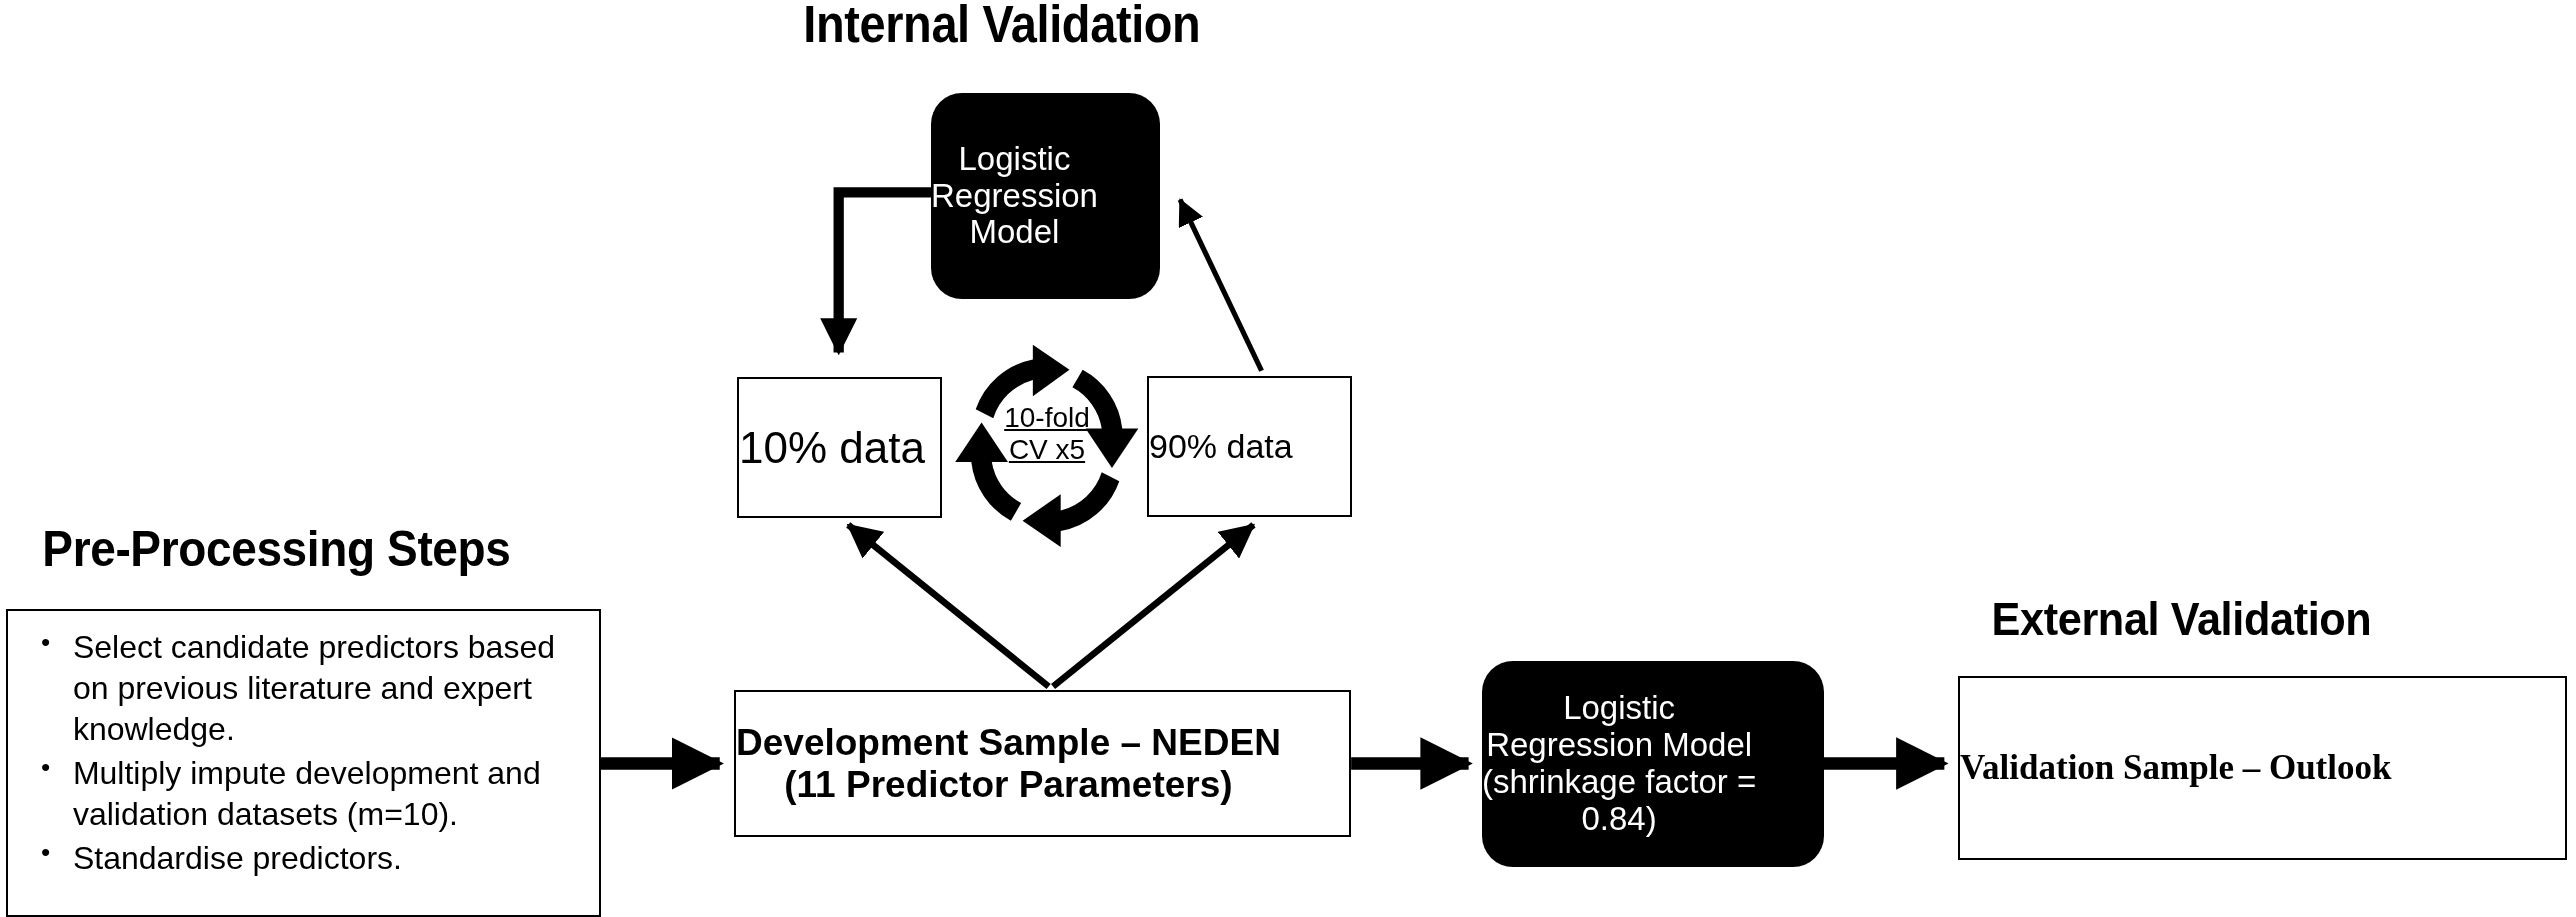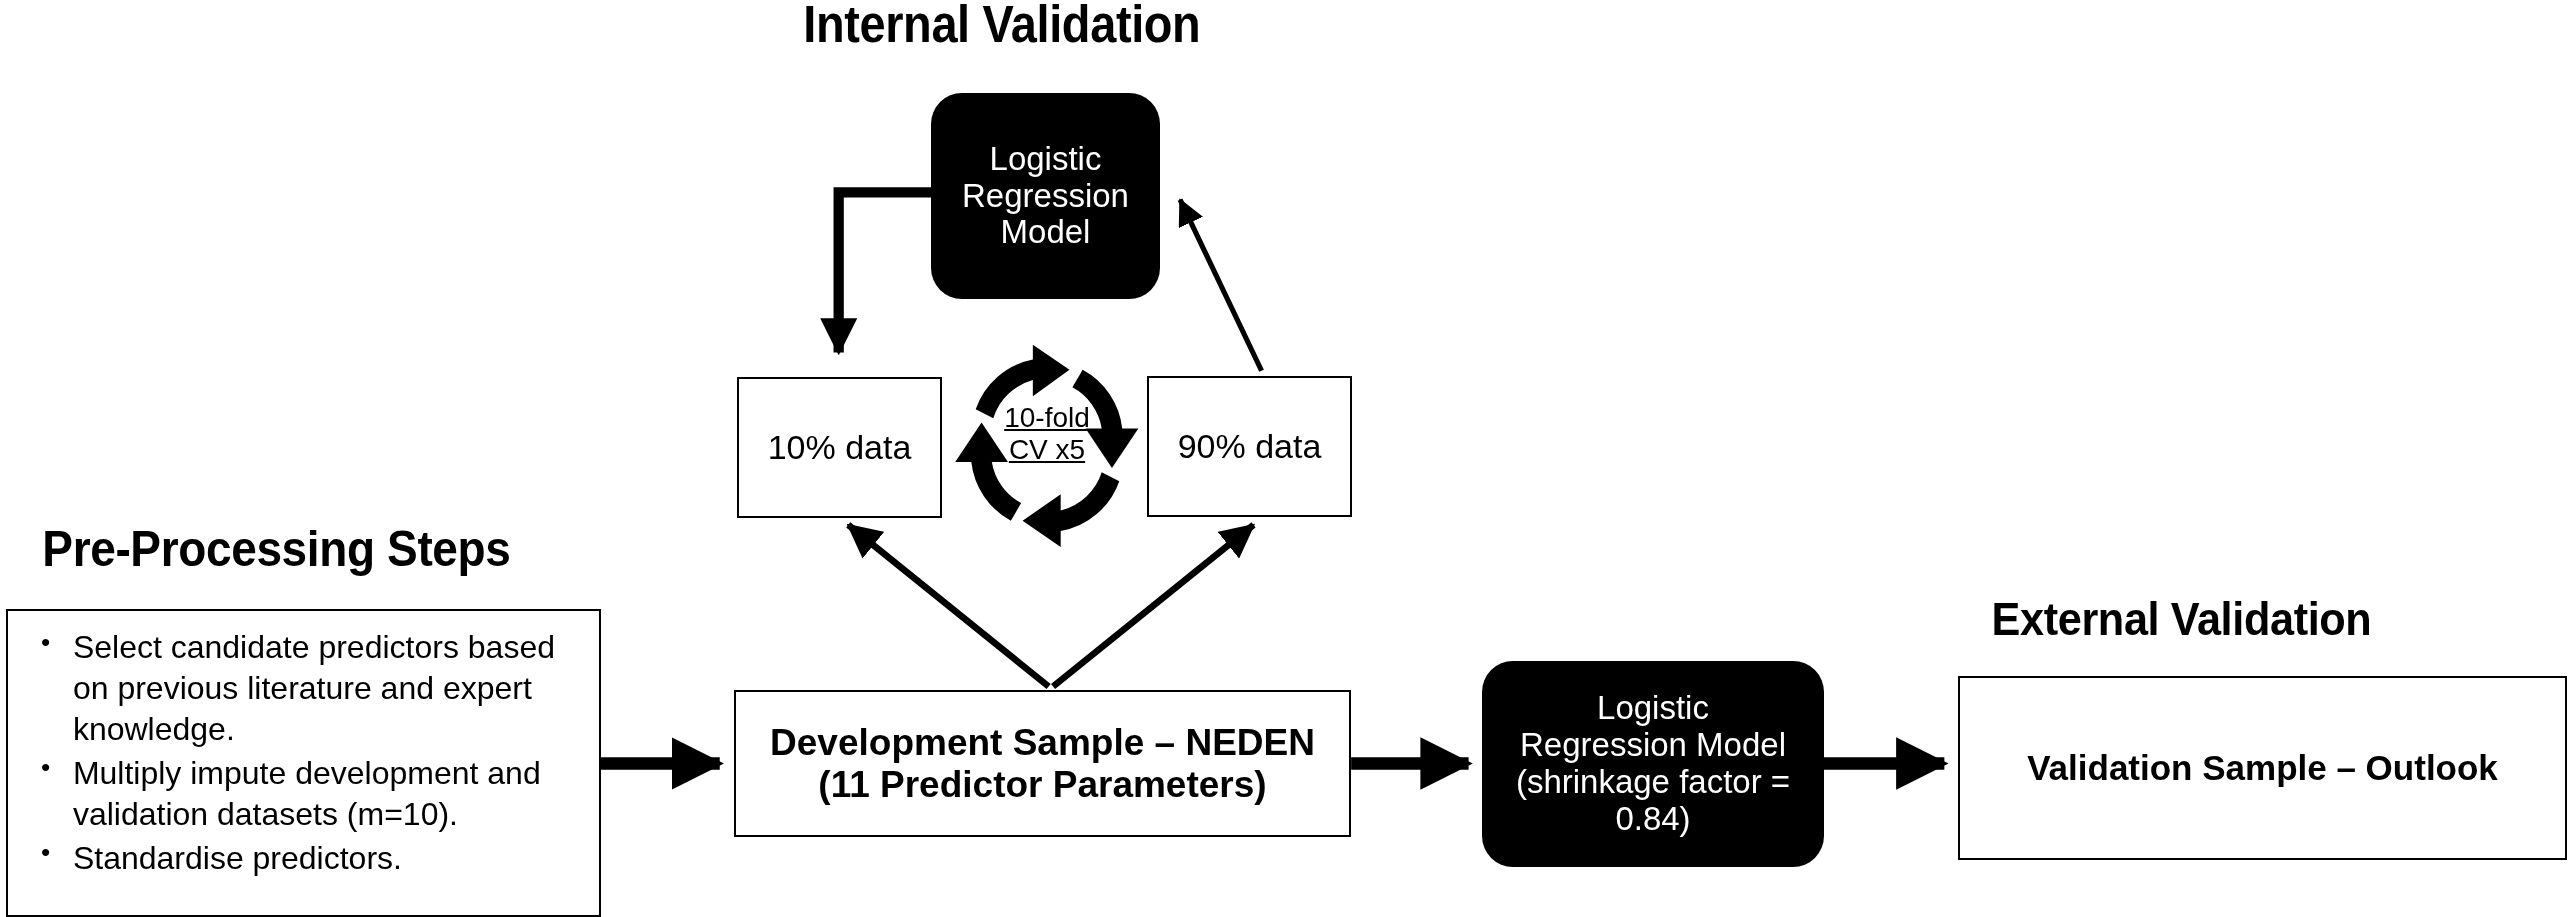--- a/index.html
+++ b/index.html
@@ -52,21 +52,20 @@
     font-size: 50px;
     line-height: 56px;
   }
 
   
   .node {
     position: absolute;
     box-sizing: border-box;
     display: flex;
     align-items: center;
-    justify-content: center;
     text-align: center;
     color: #000000;
   }
   .node.plain {
     background: #ffffff;
     border: 2.9px solid #000000;
   }
   .node.dark {
     background: #000000;
     color: #ffffff;
@@ -113,21 +112,21 @@
     top: 93px;
     width: 229px;
     height: 206px;
     font-size: 33px;
   }
   #node-data-10 {
     left: 737px;
     top: 377px;
     width: 205px;
     height: 141px;
-    font-size: 34px;
+    font-size: 44px;
   }
   #node-data-90 {
     left: 1147px;
     top: 376px;
     width: 205px;
     height: 141px;
     font-size: 34px;
   }
   #node-development {
     left: 734px;
@@ -144,20 +143,21 @@
     height: 206px;
     font-size: 33px;
   }
   #node-validation {
     left: 1958px;
     top: 676px;
     width: 609px;
     height: 184px;
     font-size: 35px;
     font-weight: bold;
+    font-family: Liberation Serif, serif;
   }
 
   
   #cycle-icon {
     position: absolute;
     left: 946px;
     top: 339px;
     width: 203px;
     height: 211px;
   }

